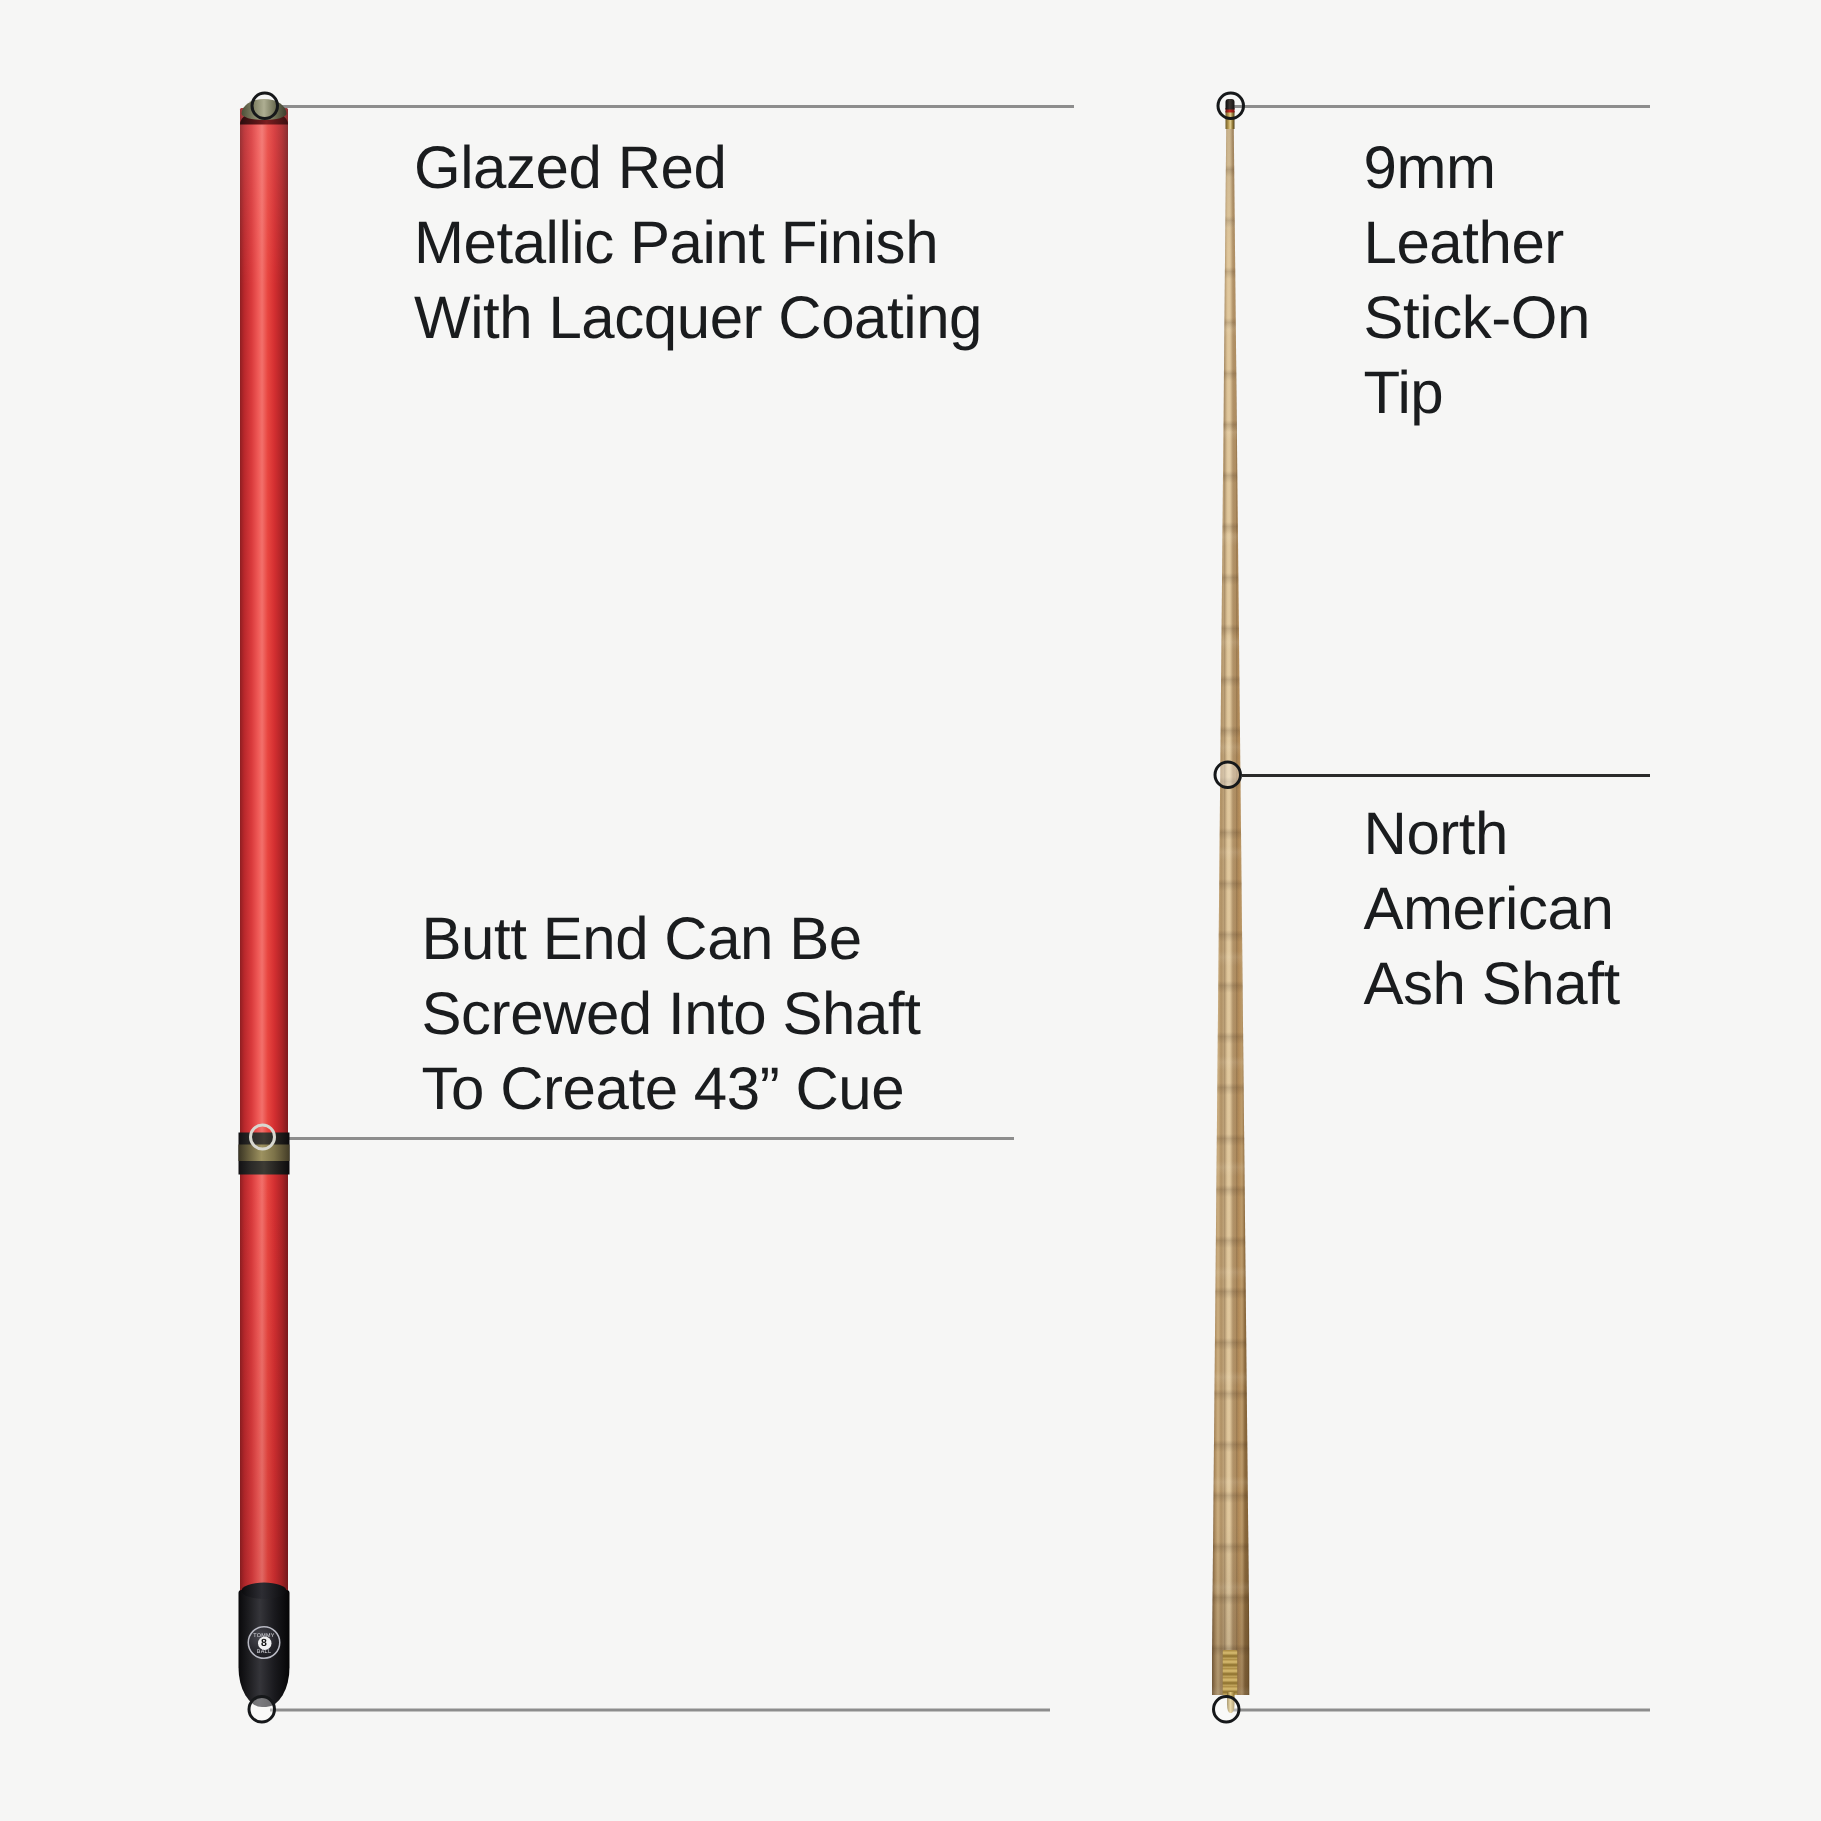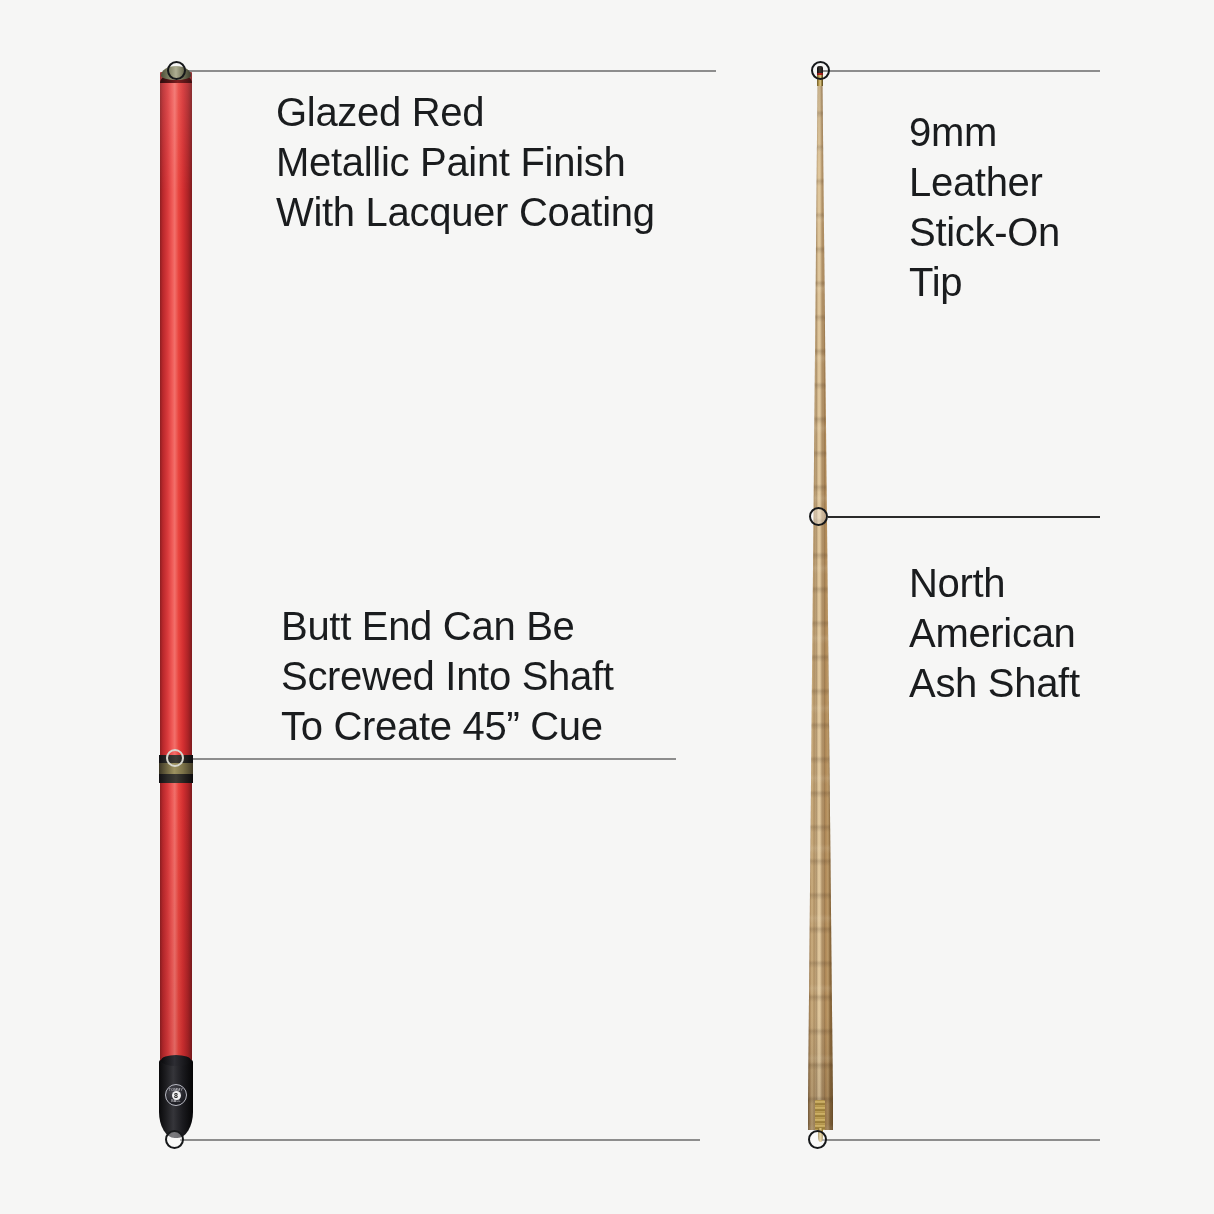--- a/index.html
+++ b/index.html
@@ -332,21 +332,21 @@
   <div class="callout-line" style="left:176px; top:70px; width:540px;"></div>
   <div class="callout-marker" style="left:167px; top:61px;"></div>
   <div class="callout-text" style="left:276px; top:87px; width:470px;">Glazed Red
 Metallic Paint Finish
 With Lacquer Coating</div>
 
   <div class="callout-line" style="left:180px; top:758px; width:496px;"></div>
   <div class="callout-marker callout-joint-marker" style="left:166px; top:749px; width:18px; height:18px; border-color:#d8d8d0;"></div>
   <div class="callout-text" style="left:281px; top:601px; width:430px;">Butt End Can Be
 Screwed Into Shaft
-To Create 45” Cue</div>
+To Create 43” Cue</div>
 
   <div class="callout-line" style="left:180px; top:1139px; width:520px;"></div>
   <div class="callout-marker light-fill" style="left:165px; top:1130px;"></div>
 
   <div id="ash-shaft">
     <div class="shaft-taper"></div>
     <div class="shaft-grain"></div>
     <div class="shaft-shadow"></div>
 
     <div class="shaft-tip">
@@ -356,27 +356,27 @@
     </div>
 
     <div class="shaft-joint">
       <div class="joint-thread"></div>
       <div class="joint-pin"></div>
     </div>
   </div>
 
   <div class="callout-line" style="left:820px; top:70px; width:280px;"></div>
   <div class="callout-marker" style="left:811px; top:61px;"></div>
-  <div class="callout-text" style="left:909px; top:87px; width:230px;margin-top:20px;">9mm
+  <div class="callout-text" style="left:909px; top:87px; width:230px;">9mm
 Leather
 Stick-On
 Tip</div>
 
   <div class="callout-line dark" style="left:828px; top:516px; width:272px;"></div>
   <div class="callout-marker light-fill" style="left:809px; top:507px;"></div>
-  <div class="callout-text" style="left:909px; top:558px; width:230px;">North
+  <div class="callout-text" style="left:909px; top:531px; width:230px;">North
 American
 Ash Shaft</div>
 
   <div class="callout-line" style="left:822px; top:1139px; width:278px;"></div>
   <div class="callout-marker light-fill" style="left:808px; top:1130px;"></div>
 
 </div>
 
 </body></html>

